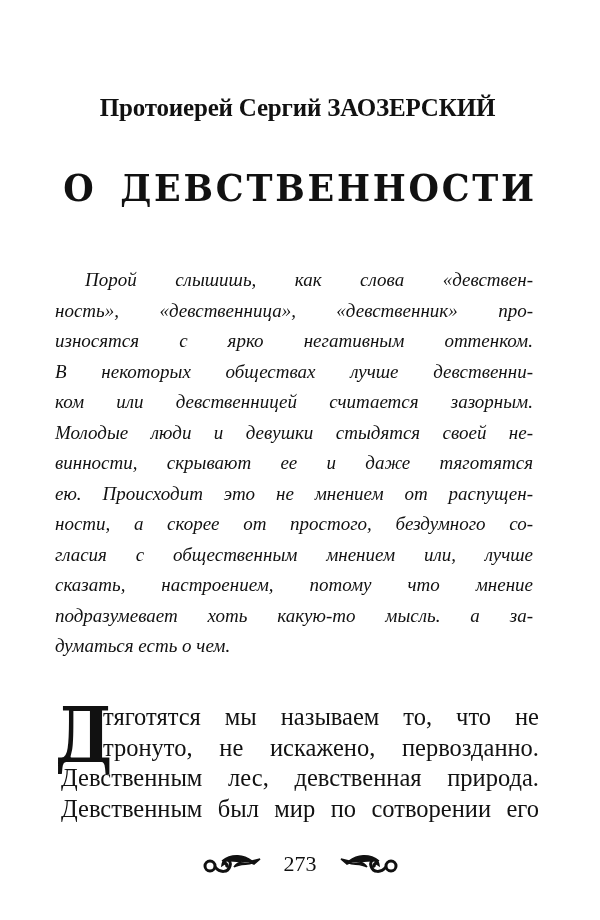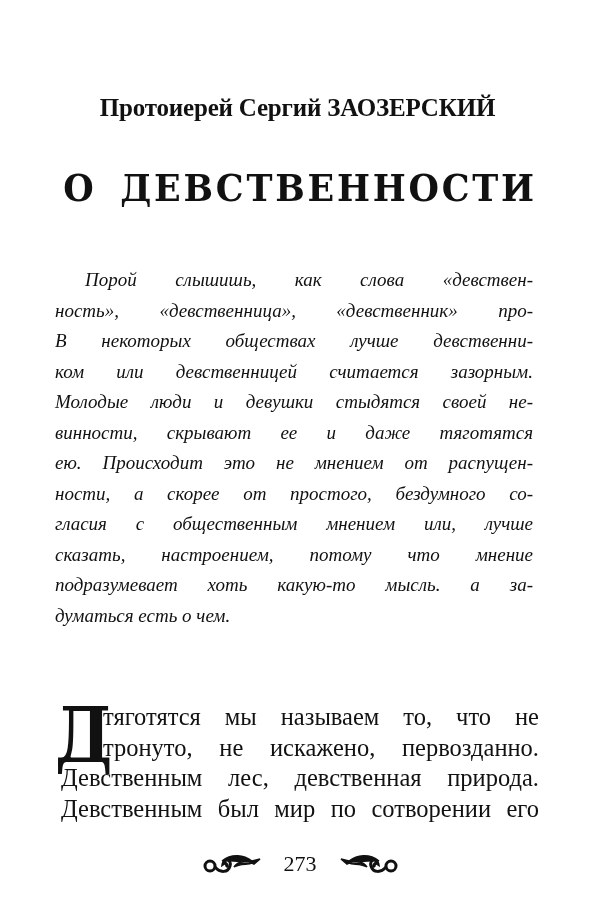--- a/index.html
+++ b/index.html
@@ -107,20 +107,21 @@
 
 <div class="author">Протоиерей Сергий ЗАОЗЕРСКИЙ</div>
 
 <div class="title">
   <span>О</span><span class="gap"></span><span>ДЕВСТВЕННОСТИ</span>
 </div>
 
 <div class="italic-block">
   <span class="line indent">Порой слышишь, как слова «девствен-</span>
   <span class="line">ность», «девственница», «девственник» про-</span>
+  <span class="line">износятся с ярко негативным оттенком.</span>
   <span class="line">В некоторых обществах лучше девственни-</span>
   <span class="line">ком или девственницей считается зазорным.</span>
   <span class="line">Молодые люди и девушки стыдятся своей не-</span>
   <span class="line">винности, скрывают ее и даже тяготятся</span>
   <span class="line">ею. Происходит это не мнением от распущен-</span>
   <span class="line">ности, а скорее от простого, бездумного со-</span>
   <span class="line">гласия с общественным мнением или, лучше</span>
   <span class="line">сказать, настроением, потому что мнение</span>
   <span class="line">подразумевает хоть какую-то мысль. а за-</span>
   <span class="line last">думаться есть о чем.</span>

